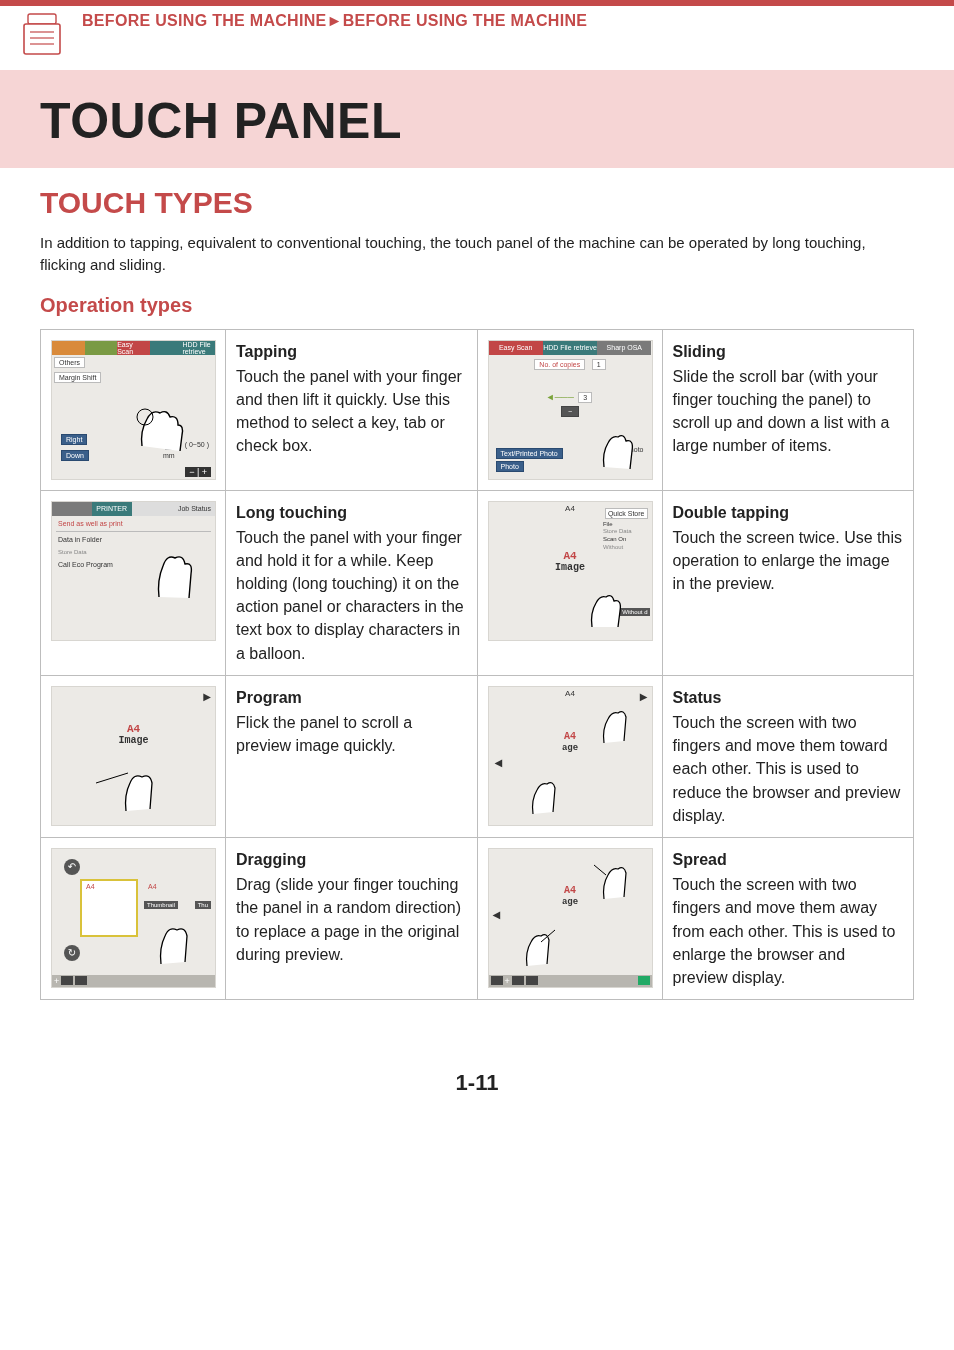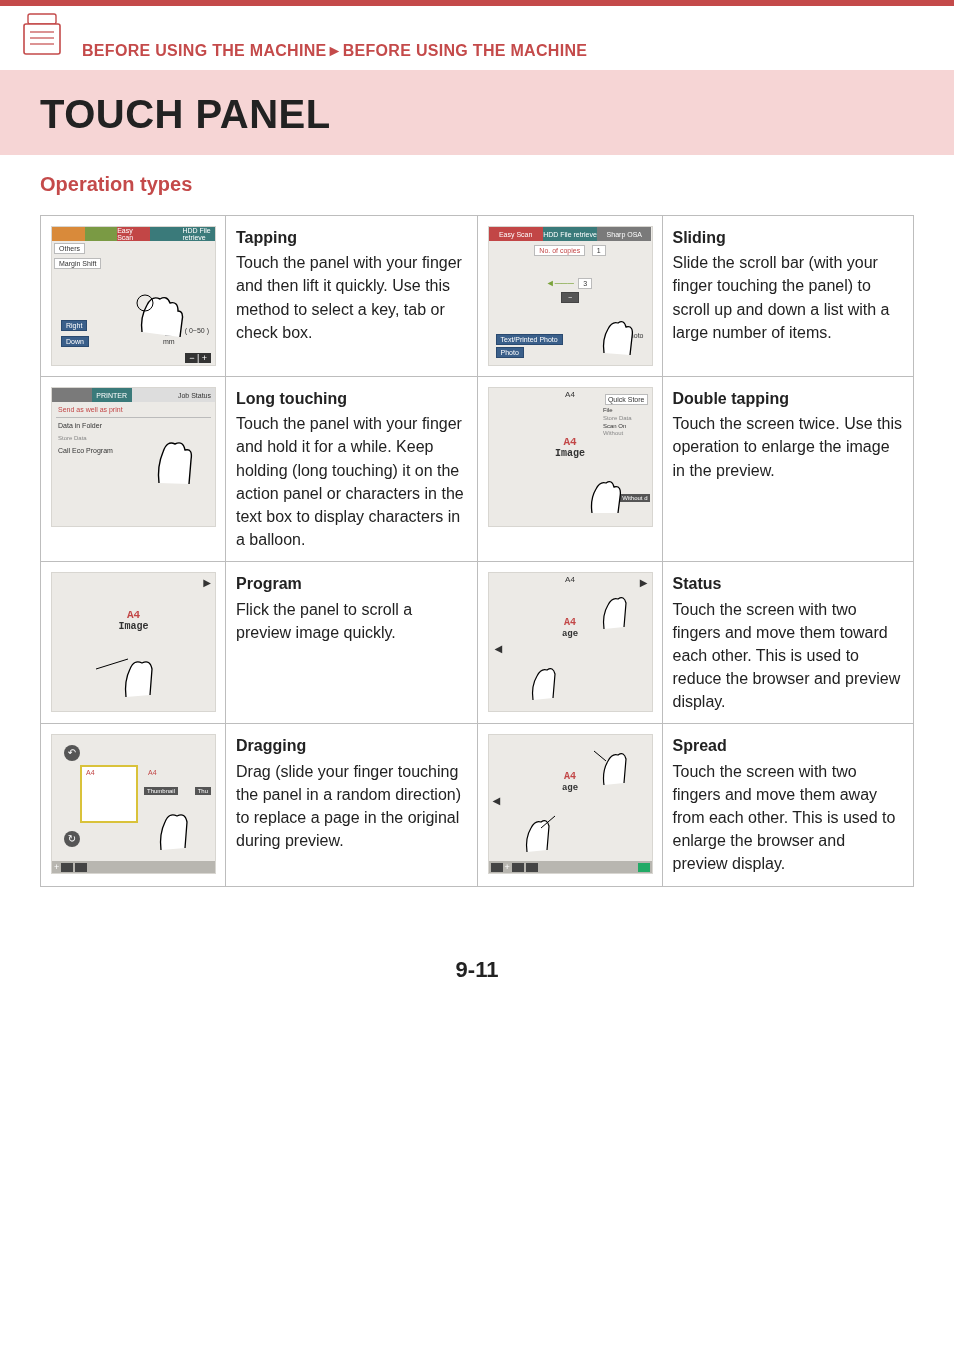--- a/index.html
+++ b/index.html
@@ -7,61 +7,61 @@
     font-family: Arial, Helvetica, sans-serif;
     width: 954px;
     margin: 0 auto;
     background: #fff;
     color: #222;
     font-size: 14px;
   }
   .top-band { height: 6px; background: #c44a4a; width: 100%; }
   .header-bar {
     display: flex;
-    align-items: flex-end;
+    align-items: flex-start;
     padding: 6px 20px 10px 20px;
     gap: 14px;
   }
   .header-icon {
     width: 48px; height: 48px;
     display:flex; align-items:center; justify-content:center;
   }
   .breadcrumb {
     color: #c44a4a;
     font-weight: bold;
     font-size: 16px;
     letter-spacing: .3px;
   }
   .page-band {
     background: #f6d5d5;
     padding: 22px 40px 18px 40px;
   }
   h1.page-title {
-    font-size: 40px;
+    font-size: 50px;
     font-weight: bold;
     color: #222;
     letter-spacing: .5px;
   }
   .content { padding: 18px 40px 40px 40px; }
   h2.section-title {
     color: #c44a4a;
     font-size: 30px;
     font-weight: bold;
     margin-bottom: 12px;
   }
   p.intro {
     font-size: 15px;
     line-height: 1.45;
     margin-bottom: 18px;
   }
   h3.sub-title {
     color: #c44a4a;
     font-size: 20px;
     font-weight: bold;
-    margin-bottom: 19px;
+    margin-bottom: 12px;
   }
   table.grid {
     width: 100%;
     border-collapse: collapse;
     table-layout: fixed;
   }
   table.grid td {
     border: 1px solid #bdbdbd;
     vertical-align: top;
     padding: 10px 10px;
@@ -119,20 +119,22 @@
   <div class="breadcrumb">
     <span>BEFORE USING THE MACHINE</span><span>►</span><span>BEFORE USING THE MACHINE</span>
   </div>
 </div>
 
 <div class="page-band">
   <h1 class="page-title">TOUCH PANEL</h1>
 </div>
 
 <div class="content">
+  <h2 class="section-title">TOUCH TYPES</h2>
+  <p class="intro">In addition to tapping, equivalent to conventional touching, the touch panel of the machine can be operated by long touching, flicking and sliding.</p>
   <h3 class="sub-title">Operation types</h3>
 
   <table class="grid">
 
     <tbody>
         <tr>
       <td class="thumb-cell">
         <div class="thumb">
           <div class="tabbar">
             <div class="tab orange"></div>
@@ -340,13 +342,13 @@
       </td>
       <td class="text-cell">
         <span class="op-title">Spread</span>
         <span>Touch the screen with two fingers and move them away from each other. This is used to enlarge the browser and preview display.</span>
       </td>
     </tr>
   </tbody>
     </table>
 </div>
 
-<div class="page-num">9-11</div>
+<div class="page-num">1-11</div>
 
 </body></html>

